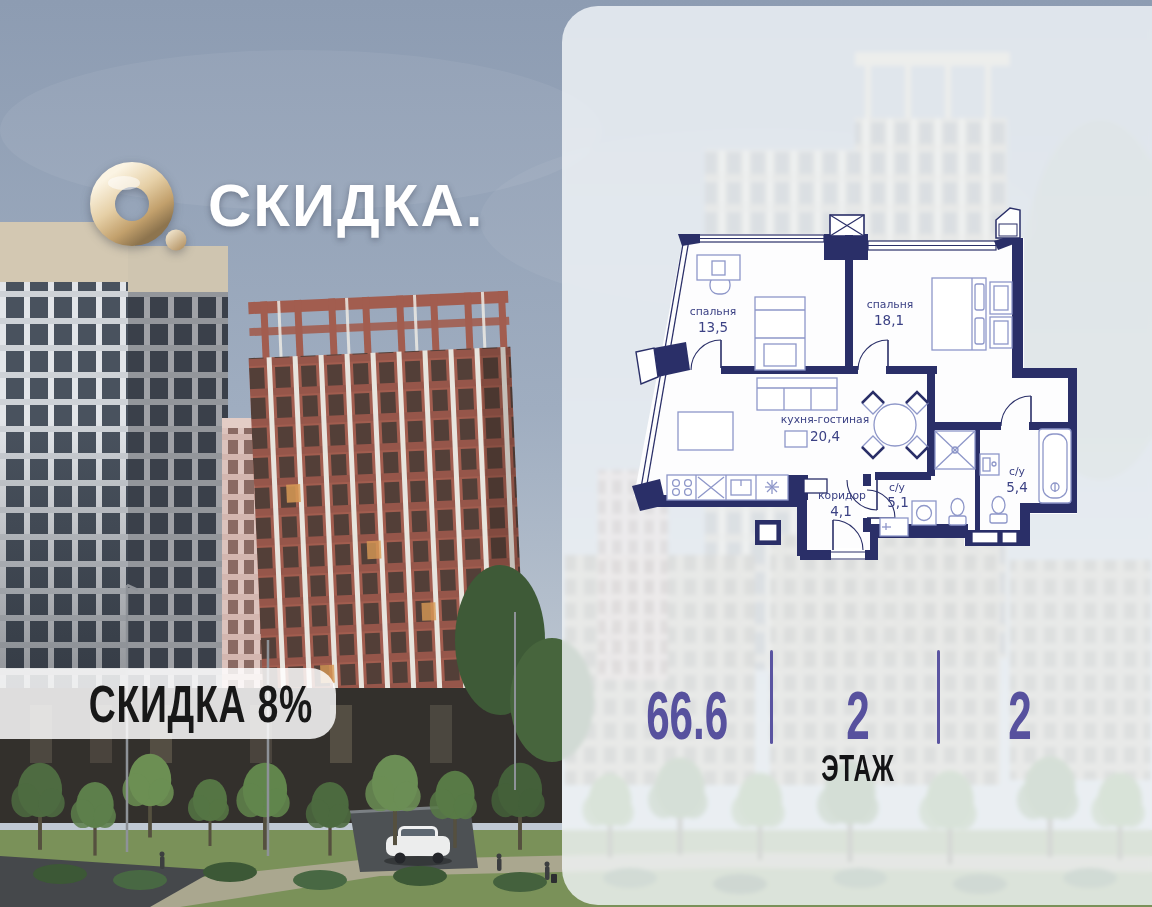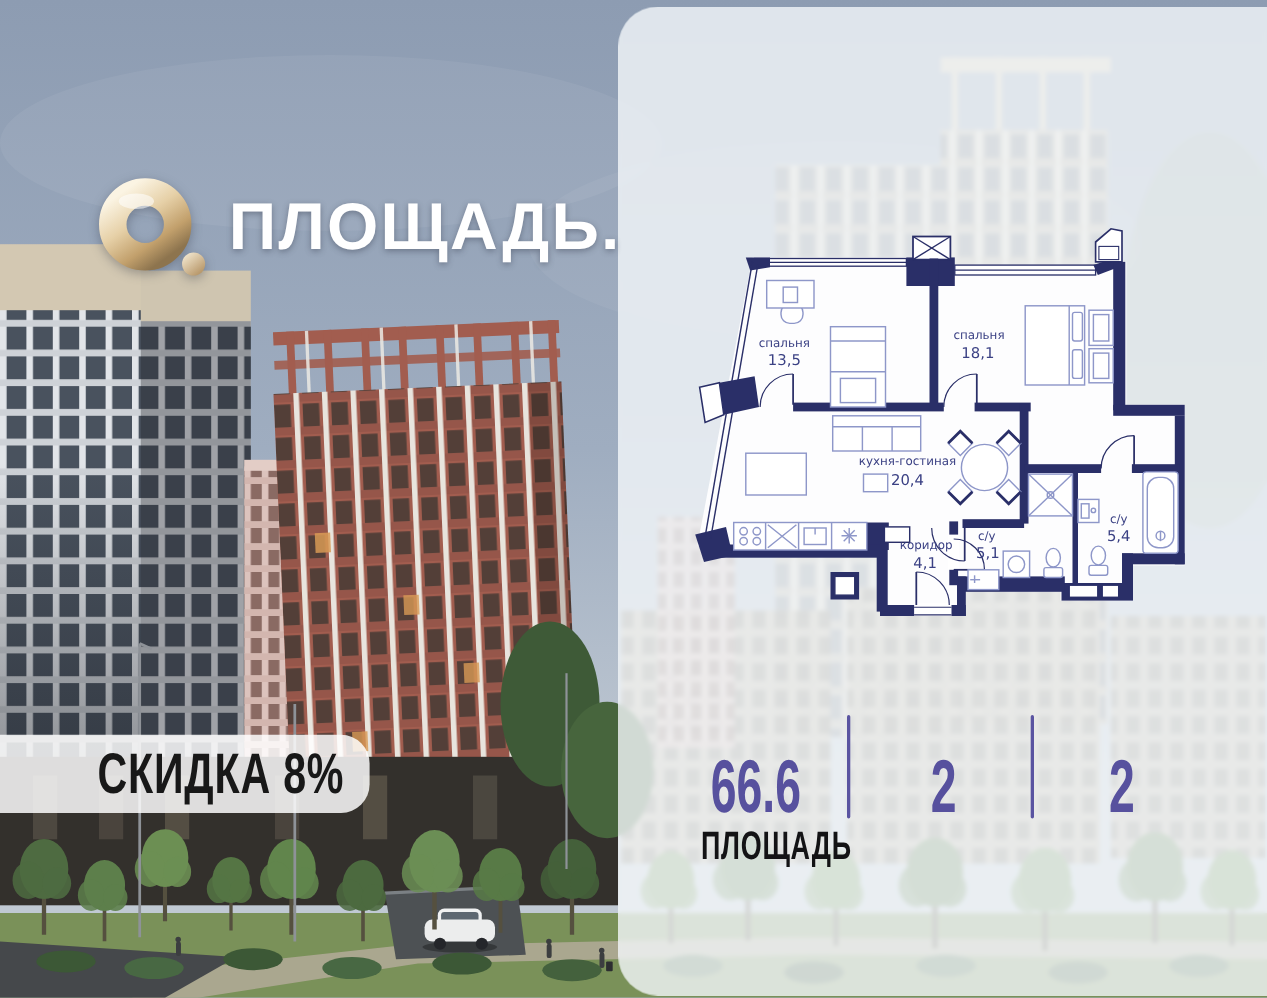--- a/index.html
+++ b/index.html
@@ -236,21 +236,21 @@
       </linearGradient>
       <linearGradient id="gold2" x1="0.1" y1="0" x2="0.9" y2="1">
         <stop offset="0" stop-color="#f6ecd6"></stop>
         <stop offset="1" stop-color="#b08d5c"></stop>
       </linearGradient>
     </defs>
     <circle cx="52" cy="54" r="29.5" fill="none" stroke="url(#gold1)" stroke-width="25"></circle>
     <ellipse cx="44" cy="33" rx="16" ry="7" fill="#ffffff" opacity="0.55"></ellipse>
     <circle cx="96" cy="90" r="10.5" fill="url(#gold2)"></circle>
   </svg>
-  <div class="logo-text">ПЛОЩАДЬ.</div>
+  <div class="logo-text">СКИДКА.</div>
 
   <div class="badge">
     <span class="badge-text">СКИДКА 8%</span>
   </div>
 
   <svg id="plan" width="480" height="362" viewBox="0 0 480 362">
 
     <polygon points="56,36 240,36 240,44 368,47 386,38 396,40 396,170 449,170 449,316 400,316 400,348 336,348 336,336 248,336 248,360 172,360 172,306 30,306 6,298" fill="#fdfdfe"></polygon>
 
     <g fill="#2a2f68">
@@ -414,24 +414,24 @@
       <text class="plan-room-area" x="213" y="318">4,1</text>
       <text class="plan-room-name" x="269" y="293">с/у</text>
       <text class="plan-room-area" x="270" y="309">5,1</text>
       <text class="plan-room-name" x="389" y="277">с/у</text>
       <text class="plan-room-area" x="389" y="294">5,4</text>
     </g>
   </svg>
 
   <div class="stat" style="left:605px">
     <div class="stat-value">66.6</div>
-    <div class="stat-label"><span>ПЛОЩАДЬ</span></div>
   </div>
   <div class="divider" style="left:770px"></div>
   <div class="stat" style="left:776px">
     <div class="stat-value">2</div>
+    <div class="stat-label"><span>ЭТАЖ</span></div>
   </div>
   <div class="divider" style="left:937px"></div>
   <div class="stat" style="left:938px">
     <div class="stat-value">2</div>
   </div>
 
 </div>
 
 </body></html>

